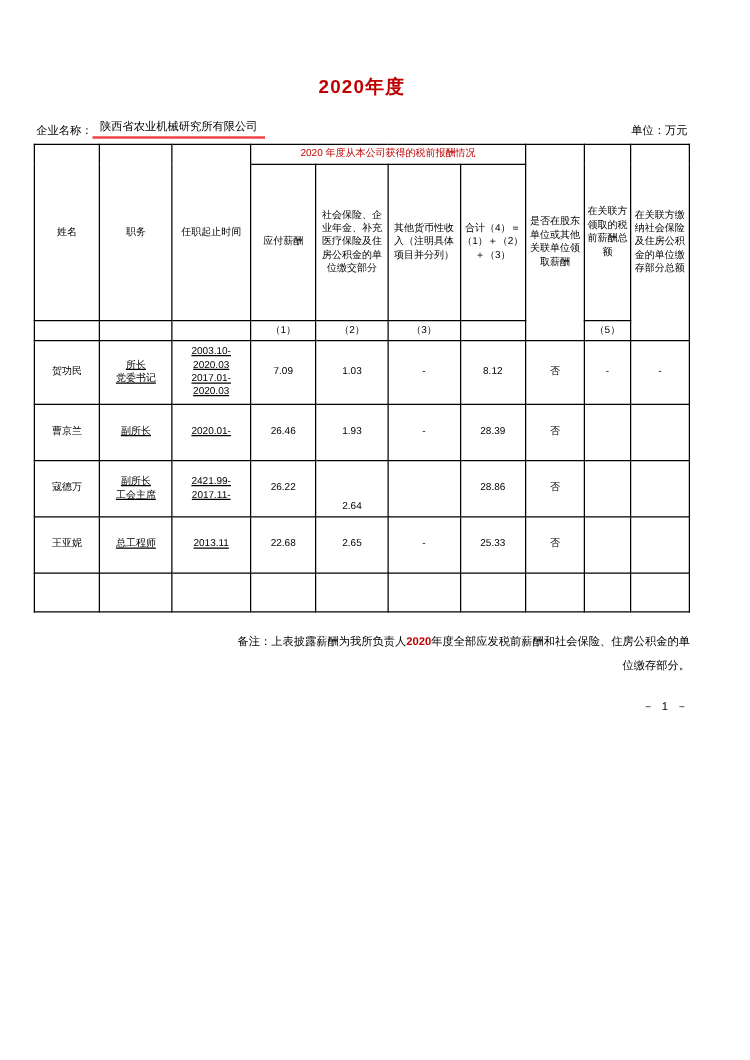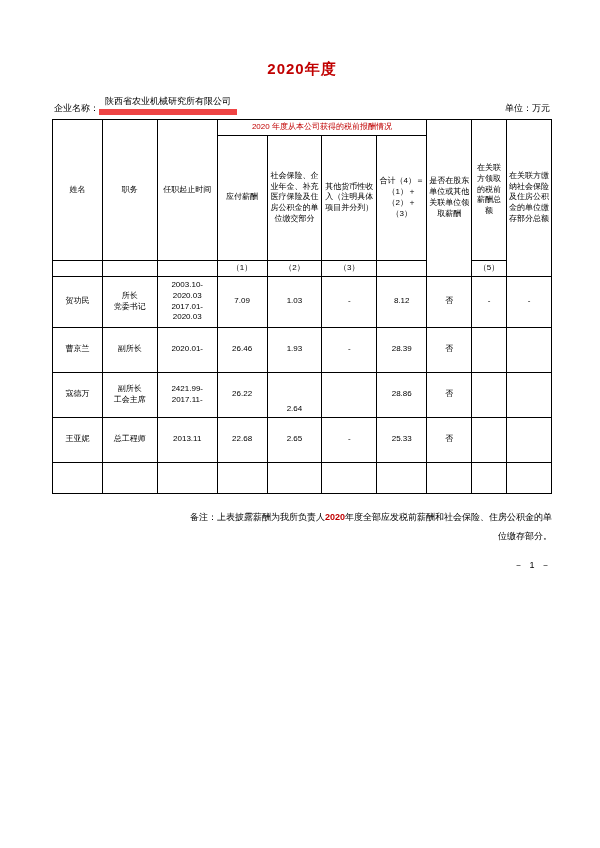--- a/index.html
+++ b/index.html
@@ -12,21 +12,21 @@
     background: #ffffff;
     font-family: "Liberation Sans", sans-serif;
     color: #000000;
     overflow: hidden;
   }
   .page {
     position: relative;
     width: 600px;
     height: 620px;
     box-sizing: border-box;
-    padding: 60px 48px 20px 52px;
+    padding: 60px 48px 20px 27px;
   }
   .title-year {
     text-align: center;
     color: #c00000;
     font-size: 15px;
     font-weight: bold;
     letter-spacing: 1px;
     margin-bottom: 16px;
   }
   .title-main {
@@ -45,21 +45,21 @@
     padding: 0 2px;
   }
   .meta-left {
     display: flex;
     align-items: flex-end;
   }
   .meta-label {
     white-space: nowrap;
   }
   .meta-value {
-    border-bottom: 6px solid #ef4444;
+    border-bottom: 2px solid #ef4444;
     padding: 0 6px 1px 6px;
     white-space: nowrap;
     font-family: Liberation Mono, monospace;
   }
   .meta-right {
     white-space: nowrap;
   }
   table.salary {
     border-collapse: collapse;
     width: 100%;
@@ -120,20 +120,21 @@
   }
   .footer {
     position: absolute;
     right: 48px;
     bottom: 48px;
     font-size: 9px;
     letter-spacing: 2px;
   }
   .stack {
     display: block;
+    text-decoration: underline;
   }
 </style>
 </head>
 <body>
 
 <div class="page">
 
   <div class="title-year">2020年度</div>
 
   <div class="meta-row">

